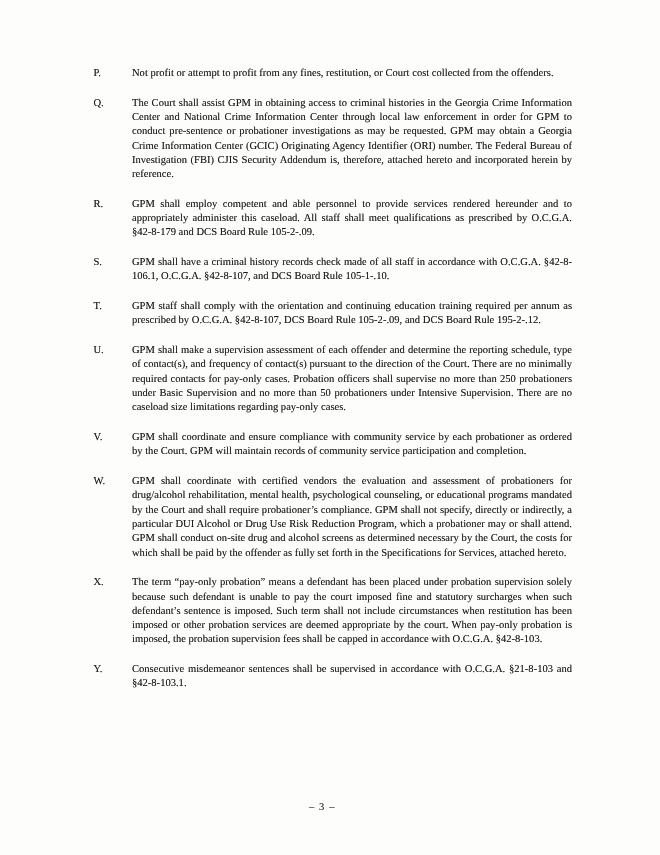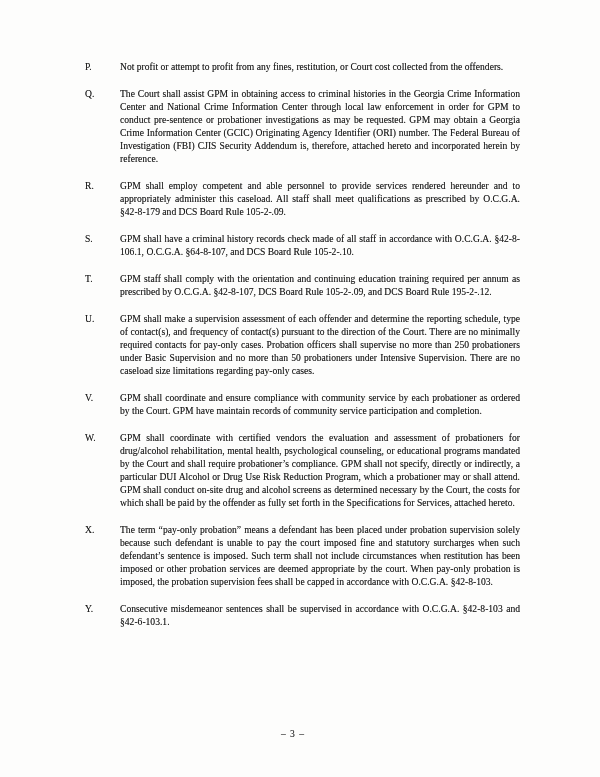--- a/index.html
+++ b/index.html
@@ -59,47 +59,47 @@
     <p class="doc-text">The Court shall assist GPM in obtaining access to criminal histories in the Georgia Crime Information Center and National Crime Information Center through local law enforcement in order for GPM to conduct pre-sentence or probationer investigations as may be requested.  GPM may obtain a Georgia Crime Information Center (GCIC) Originating Agency Identifier (ORI) number. The Federal Bureau of Investigation (FBI) CJIS Security Addendum is, therefore, attached hereto and incorporated herein by reference.</p>
   </div>
 
   <div class="doc-item">
     <span class="doc-letter">R.</span>
     <p class="doc-text">GPM shall employ competent and able personnel to provide services rendered hereunder and to appropriately administer this caseload.  All staff shall meet qualifications as prescribed by O.C.G.A. §42-8-179 and DCS Board Rule 105-2-.09.</p>
   </div>
 
   <div class="doc-item">
     <span class="doc-letter">S.</span>
-    <p class="doc-text">GPM shall have a criminal history records check made of all staff in accordance with O.C.G.A. §42-8-106.1, O.C.G.A. §64-8-107, and DCS Board Rule 105-2-.10.</p>
+    <p class="doc-text">GPM shall have a criminal history records check made of all staff in accordance with O.C.G.A. §42-8-106.1, O.C.G.A. §42-8-107, and DCS Board Rule 105-1-.10.</p>
   </div>
 
   <div class="doc-item">
     <span class="doc-letter">T.</span>
     <p class="doc-text">GPM staff shall comply with the orientation and continuing education training required per annum as prescribed by O.C.G.A. §42-8-107, DCS Board Rule 105-2-.09, and DCS Board Rule 195-2-.12.</p>
   </div>
 
   <div class="doc-item">
     <span class="doc-letter">U.</span>
     <p class="doc-text">GPM shall make a supervision assessment of each offender and determine the reporting schedule, type of contact(s), and frequency of contact(s) pursuant to the direction of the Court.  There are no minimally required contacts for pay-only cases.  Probation officers shall supervise no more than 250 probationers under Basic Supervision and no more than 50 probationers under Intensive Supervision. There are no caseload size limitations regarding pay-only cases.</p>
   </div>
 
   <div class="doc-item">
     <span class="doc-letter">V.</span>
-    <p class="doc-text">GPM shall coordinate and ensure compliance with community service by each probationer as ordered by the Court.  GPM have maintain records of community service participation and completion.</p>
+    <p class="doc-text">GPM shall coordinate and ensure compliance with community service by each probationer as ordered by the Court.  GPM will maintain records of community service participation and completion.</p>
   </div>
 
   <div class="doc-item">
     <span class="doc-letter">W.</span>
     <p class="doc-text">GPM shall coordinate with certified vendors the evaluation and assessment of probationers for drug/alcohol rehabilitation, mental health, psychological counseling, or educational programs mandated by the Court and shall require probationer’s compliance.  GPM shall not specify, directly or indirectly, a particular DUI Alcohol or Drug Use Risk Reduction Program, which a probationer may or shall attend.  GPM shall conduct on-site drug and alcohol screens as determined necessary by the Court, the costs for which shall be paid by the offender as fully set forth in the Specifications for Services, attached hereto.</p>
   </div>
 
   <div class="doc-item">
     <span class="doc-letter">X.</span>
     <p class="doc-text">The term “pay-only probation” means a defendant has been placed under probation supervision solely because such defendant is unable to pay the court imposed fine and statutory surcharges when such defendant’s sentence is imposed.  Such term shall not include circumstances when restitution has been imposed or other probation services are deemed appropriate by the court.  When pay-only probation is imposed, the probation supervision fees shall be capped in accordance with O.C.G.A. §42-8-103.</p>
   </div>
 
   <div class="doc-item">
     <span class="doc-letter">Y.</span>
-    <p class="doc-text">Consecutive misdemeanor sentences shall be supervised in accordance with O.C.G.A. §42-8-103 and §42-6-103.1.</p>
+    <p class="doc-text">Consecutive misdemeanor sentences shall be supervised in accordance with O.C.G.A. §21-8-103 and §42-8-103.1.</p>
   </div>
 </div>
   <div class="footer">– 3 –</div>
 </div>
 
 </body></html>

